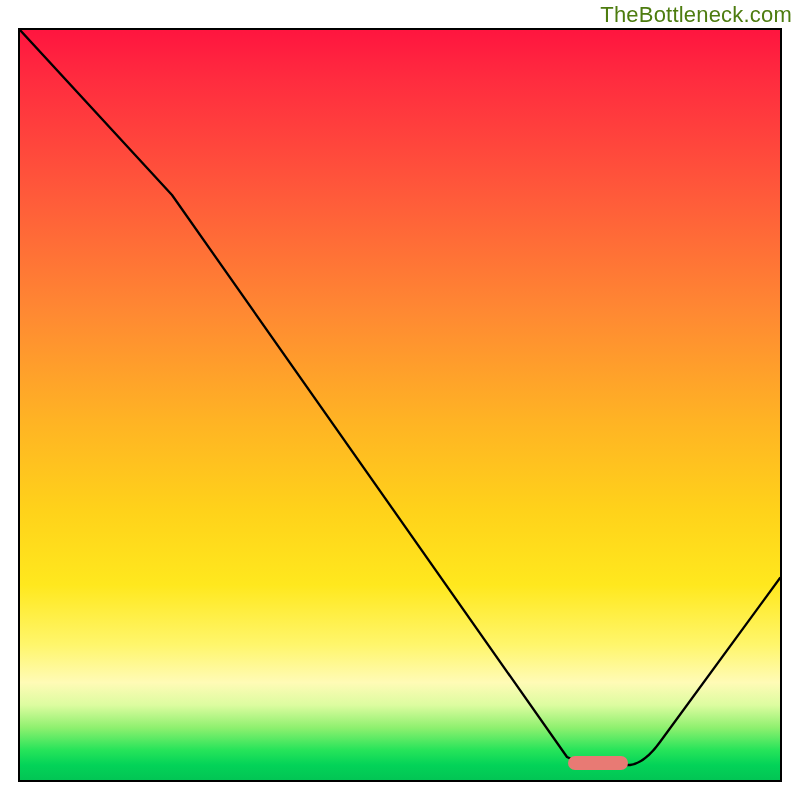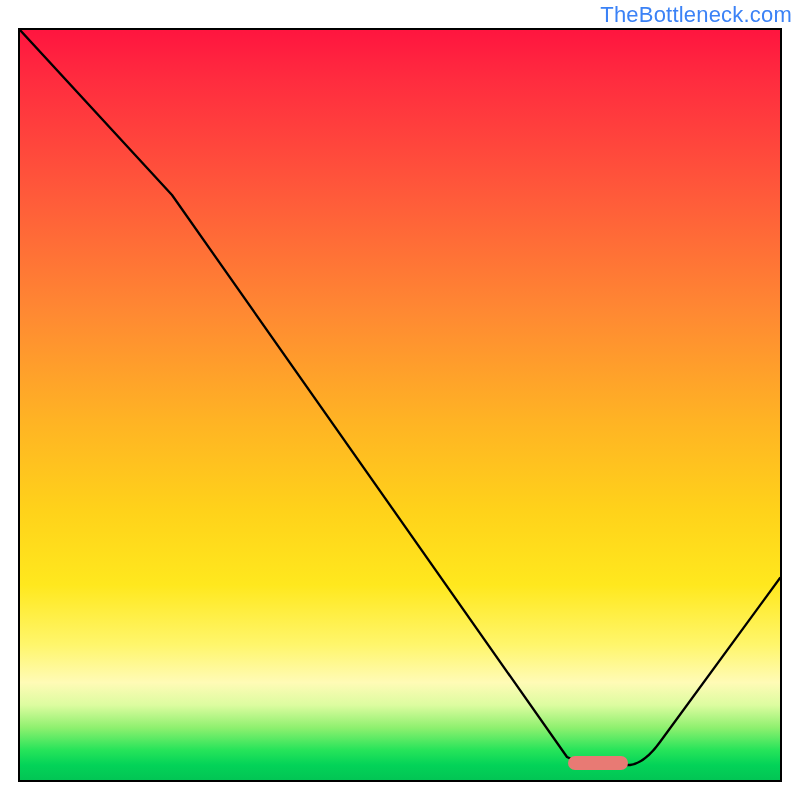--- a/index.html
+++ b/index.html
@@ -13,21 +13,21 @@
   .frame {
     position: relative;
     width: 800px;
     height: 800px;
     box-sizing: border-box;
   }
   .watermark {
     position: absolute;
     top: 2px;
     right: 8px;
-    color: #3b82f6;
+    color: #4d7c0f;
     font-size: 22px;
     font-weight: 500;
     letter-spacing: 0.2px;
     z-index: 20;
   }
   .plot-border {
     position: absolute;
     left: 18px;
     top: 28px;
     width: 764px;

